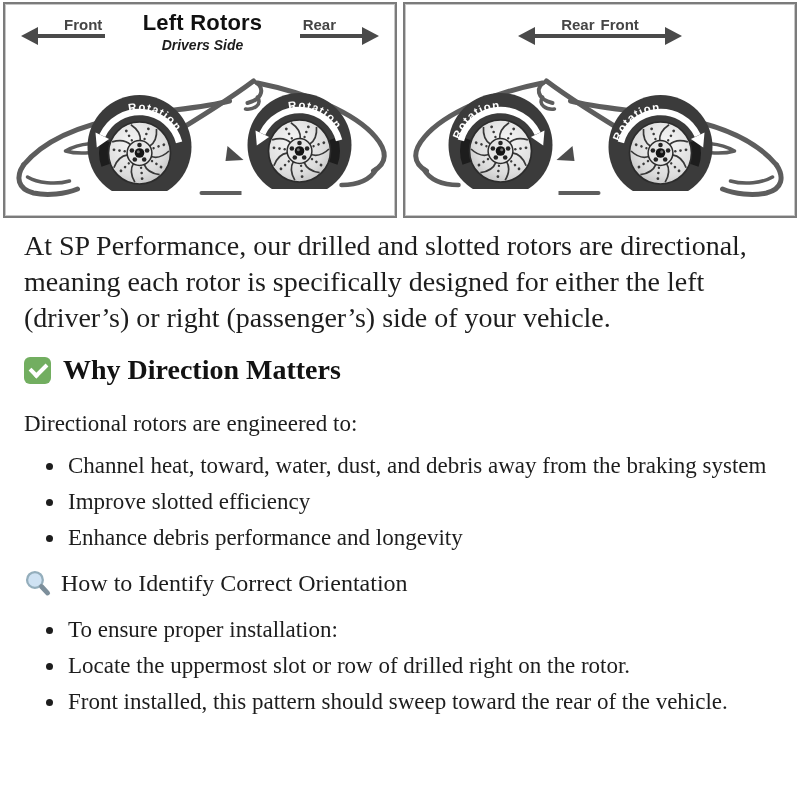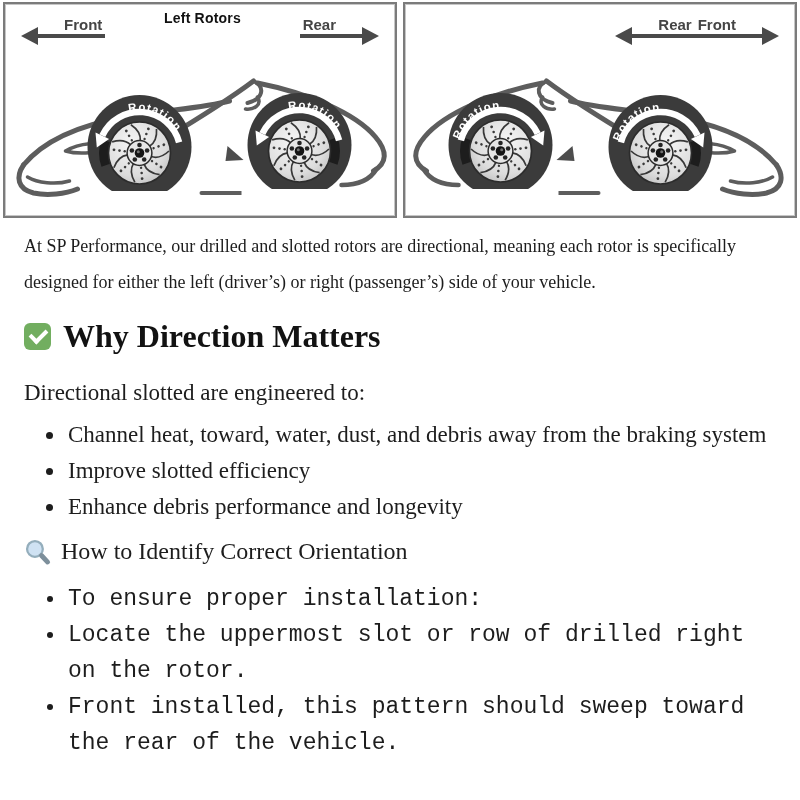--- a/index.html
+++ b/index.html
@@ -9,25 +9,25 @@
   }
 
   
   .diagram { display:flex; gap:6px; padding:2px 3px 0 3px; box-sizing:border-box; }
   .panel {
     flex:1; height:216px; box-sizing:border-box; background:#fff;
     border:2px solid #7b7b7b; box-shadow: inset 0 0 0 1px #c6c6c6;
     position:relative; overflow:hidden;
   }
   .panel-header {
-    display:flex; align-items:flex-start; justify-content:flex-end;
+    display:flex; align-items:flex-start; justify-content:center;
     padding:9px 56px 0 56px; height:48px; box-sizing:border-box;
   }
   .titles { text-align:center; flex:1; margin-top:-3px; }
-  .panel-title { font-family:"Liberation Sans", sans-serif; font-weight:bold; font-size:14px; color:#111; letter-spacing:0.2px; }
+  .panel-title { font-family:"Liberation Sans", sans-serif; font-weight:bold; font-size:22px; color:#111; letter-spacing:0.2px; }
   .panel-subtitle { font-family:"Liberation Sans", sans-serif; font-style:italic; font-weight:bold; font-size:14px; color:#1c1c1c; margin-top:1px; }
 
   .dir {
     position:relative; margin-top:3px; padding:0 3px 7px 3px;
     font-family:"Liberation Sans", sans-serif; font-weight:bold; font-size:15px; color:#454545;
   }
   .dir .bar { position:absolute; bottom:2px; height:4px; background:#4a4a4a; }
   .arrow-left  .bar { left:-24px; right:0; }
   .arrow-right .bar { left:0; right:-24px; }
   .dir .head {
@@ -35,57 +35,58 @@
     border-top:9px solid transparent; border-bottom:9px solid transparent;
   }
   .arrow-left  .head { left:-40px;  border-right:17px solid #4a4a4a; }
   .arrow-right .head { right:-40px; border-left:17px solid #4a4a4a; }
 
   .car-svg { display:block; width:100%; height:160px; margin-top:1px; }
   .rot-text { font-family:"Liberation Sans", sans-serif; font-weight:bold; font-size:11.5px; fill:#ffffff; letter-spacing:1px; }
 
   
   main { padding:0 22px 0 24px; }
-  .intro { font-size:18px; line-height:36px; margin:10px 0 0 0; max-width:748px; }
+  .intro { font-size:28px; line-height:36px; margin:10px 0 0 0; max-width:748px; }
   .why-h {
-    margin:18px 0 0 0; font-size:32px; font-weight:bold; color:#121212;
+    margin:18px 0 0 0; font-size:28px; font-weight:bold; color:#121212;
     display:flex; align-items:center; gap:12px;
   }
   .check-icon {
     display:inline-block; width:27px; height:27px; background:#72ae60;
     border-radius:6px; position:relative; flex:0 0 auto;
   }
   .check-icon::after {
     content:""; position:absolute; left:6px; top:6px; width:13px; height:7px;
     border-left:4px solid #fff; border-bottom:4px solid #fff; transform:rotate(-45deg);
   }
   .lead { font-size:23px; line-height:36px; margin:20px 0 0 0; }
   ul { margin:6px 0 0 0; padding-left:42px; }
   li { font-size:23px; line-height:36px; padding-left:2px; }
   .identify-h {
     margin:13px 0 0 0; font-size:24px; font-weight:normal; color:#1d1d1d;
-    display:flex; gap:9px;
+    display:flex; align-items:center; gap:9px;
   }
   .mag-icon { width:28px; height:28px; flex:0 0 auto; }
-  ul.second { margin-top:15px;font-family:Liberation Mono, monospace; }
+  ul.second { margin-top:15px; }
 </style>
 </head>
 <body>
 
 <div class="diagram">
 
   <div class="panel">
     <div class="panel-header">
       <div class="dir arrow-left">
         <span>Front</span>
         <span class="bar"></span>
         <span class="head"></span>
       </div>
       <div class="titles">
         <div class="panel-title">Left Rotors</div>
+        <div class="panel-subtitle">Drivers Side</div>
       </div>
       <div class="dir arrow-right">
         <span>Rear</span>
         <span class="bar"></span>
         <span class="head"></span>
       </div>
     </div>
 
     <svg class="car-svg" viewBox="0 0 385 160">
       <defs>
@@ -188,21 +189,21 @@
 </div>
 
 <main>
   <p class="intro">At SP Performance, our drilled and slotted rotors are directional, meaning each rotor is specifically designed for either the left (driver’s) or right (passenger’s) side of your vehicle.</p>
 
   <h2 class="why-h">
     <span class="check-icon"></span>
     <span>Why Direction Matters</span>
   </h2>
 
-  <p class="lead">Directional slotted are engineered to:</p>
+  <p class="lead">Directional rotors are engineered to:</p>
 
   <ul>
     <li>Channel heat, toward, water, dust, and debris away from the braking system</li>
     <li>Improve slotted efficiency</li>
     <li>Enhance debris performance and longevity</li>
   </ul>
 
   <h2 class="identify-h">
     <svg class="mag-icon" viewBox="0 0 32 32">
       <circle cx="12.5" cy="12.5" r="9" fill="#cfe2f3" stroke="#94aebc" stroke-width="2.6"></circle>

